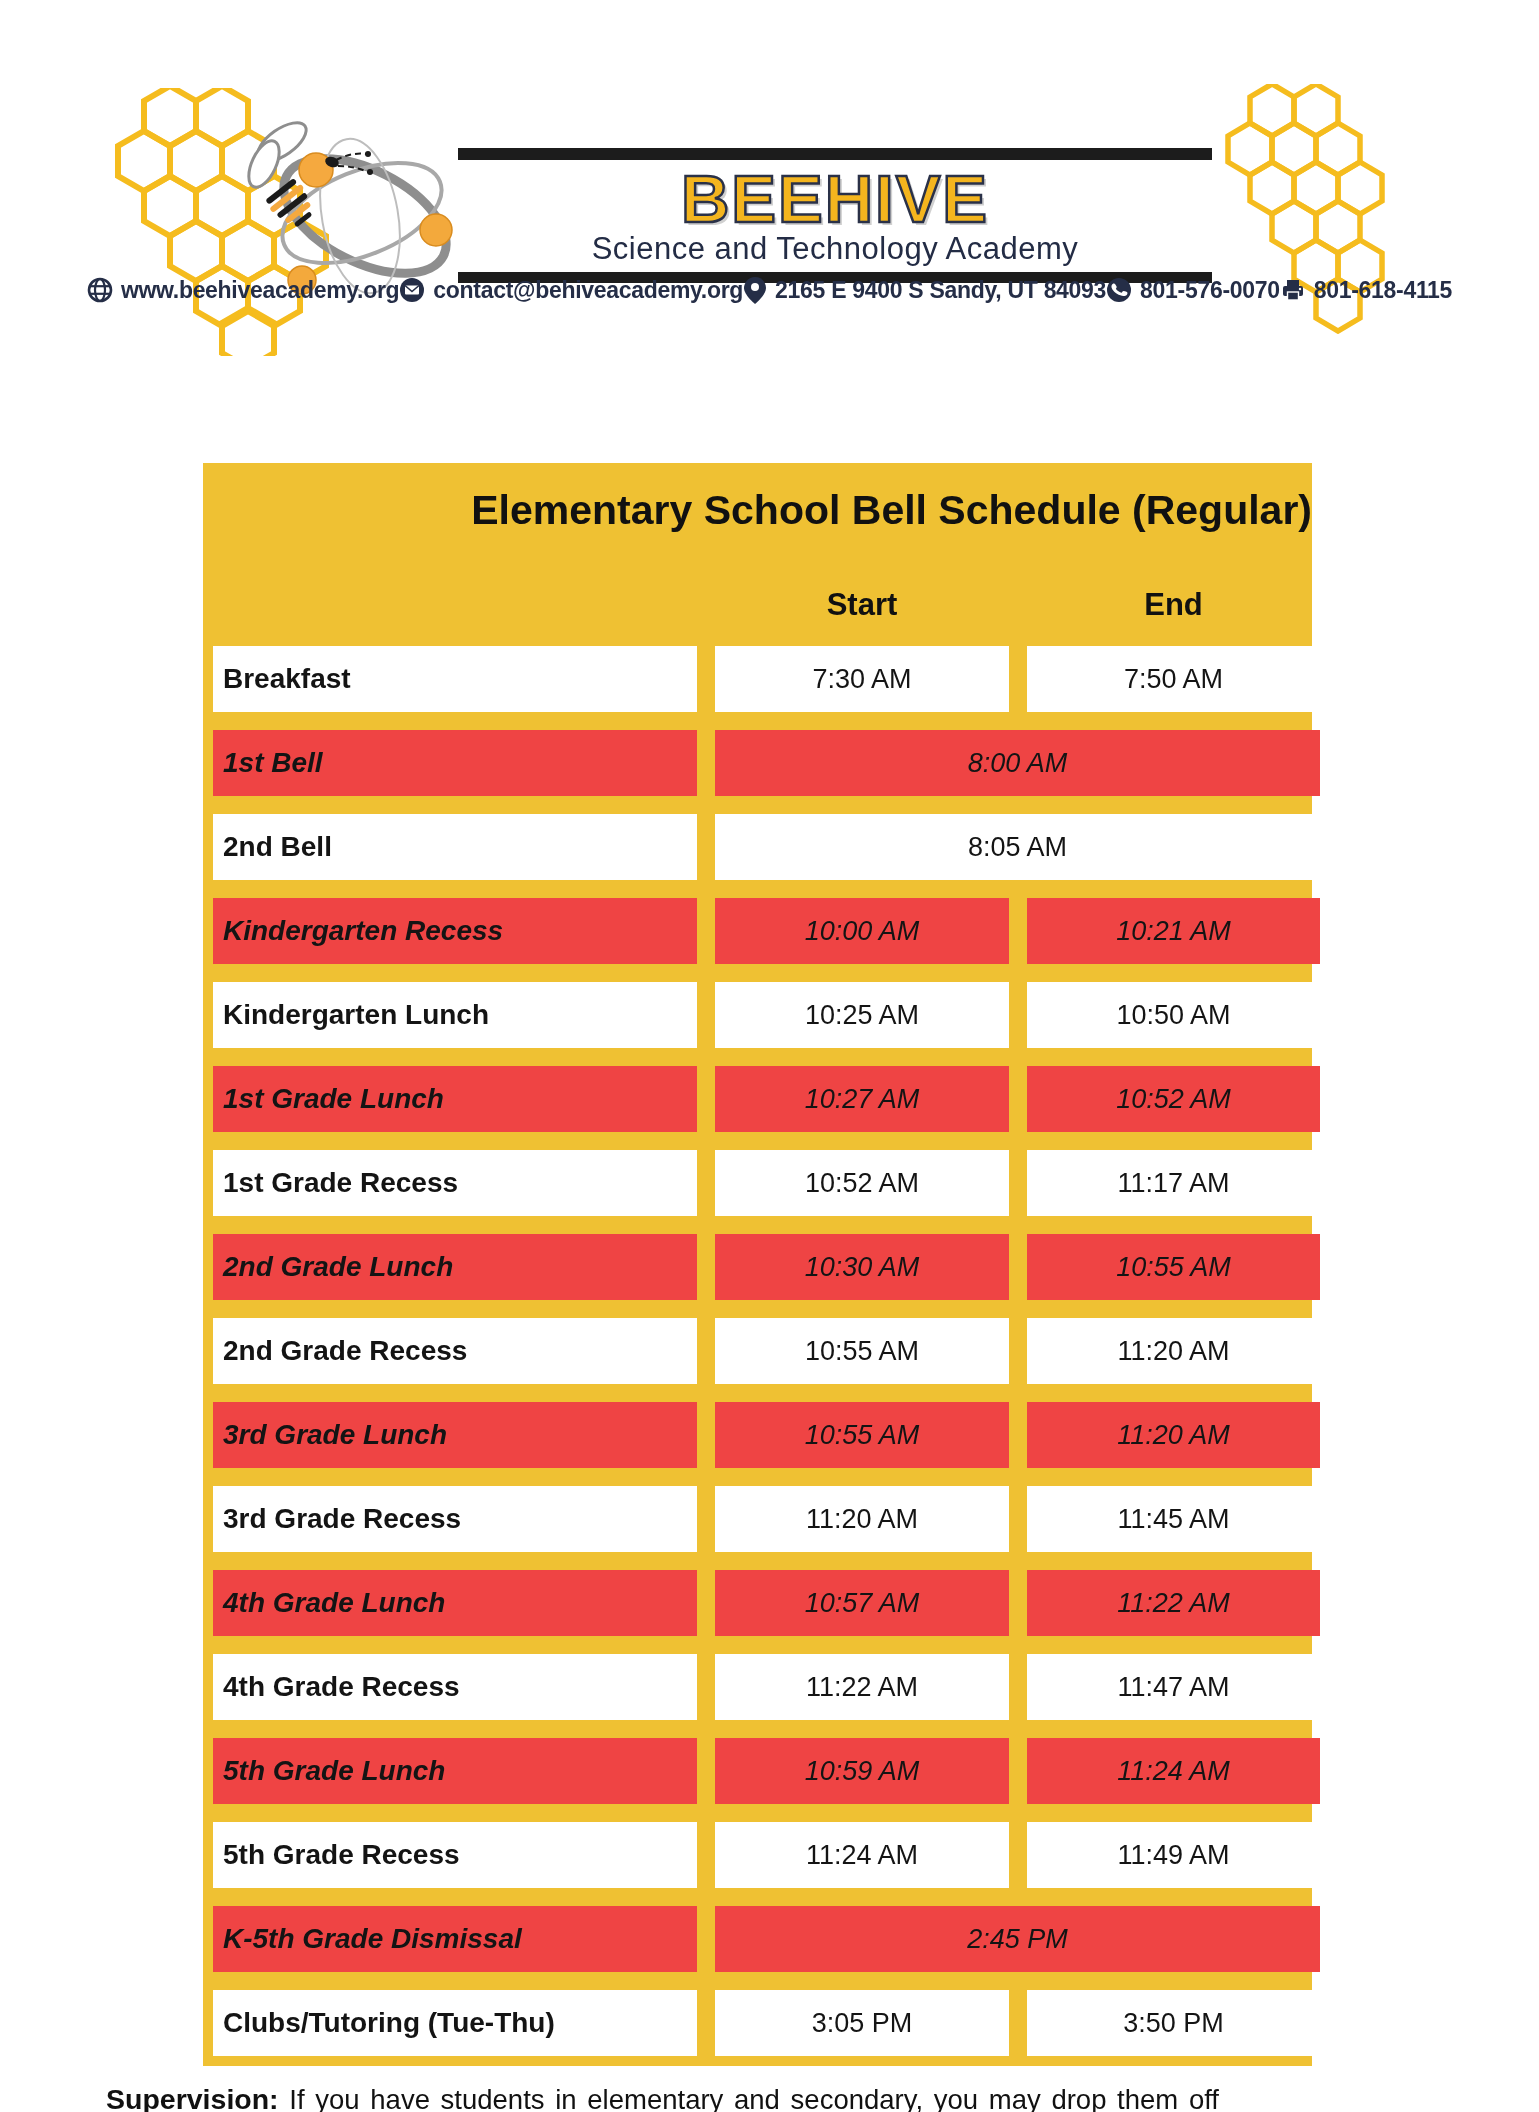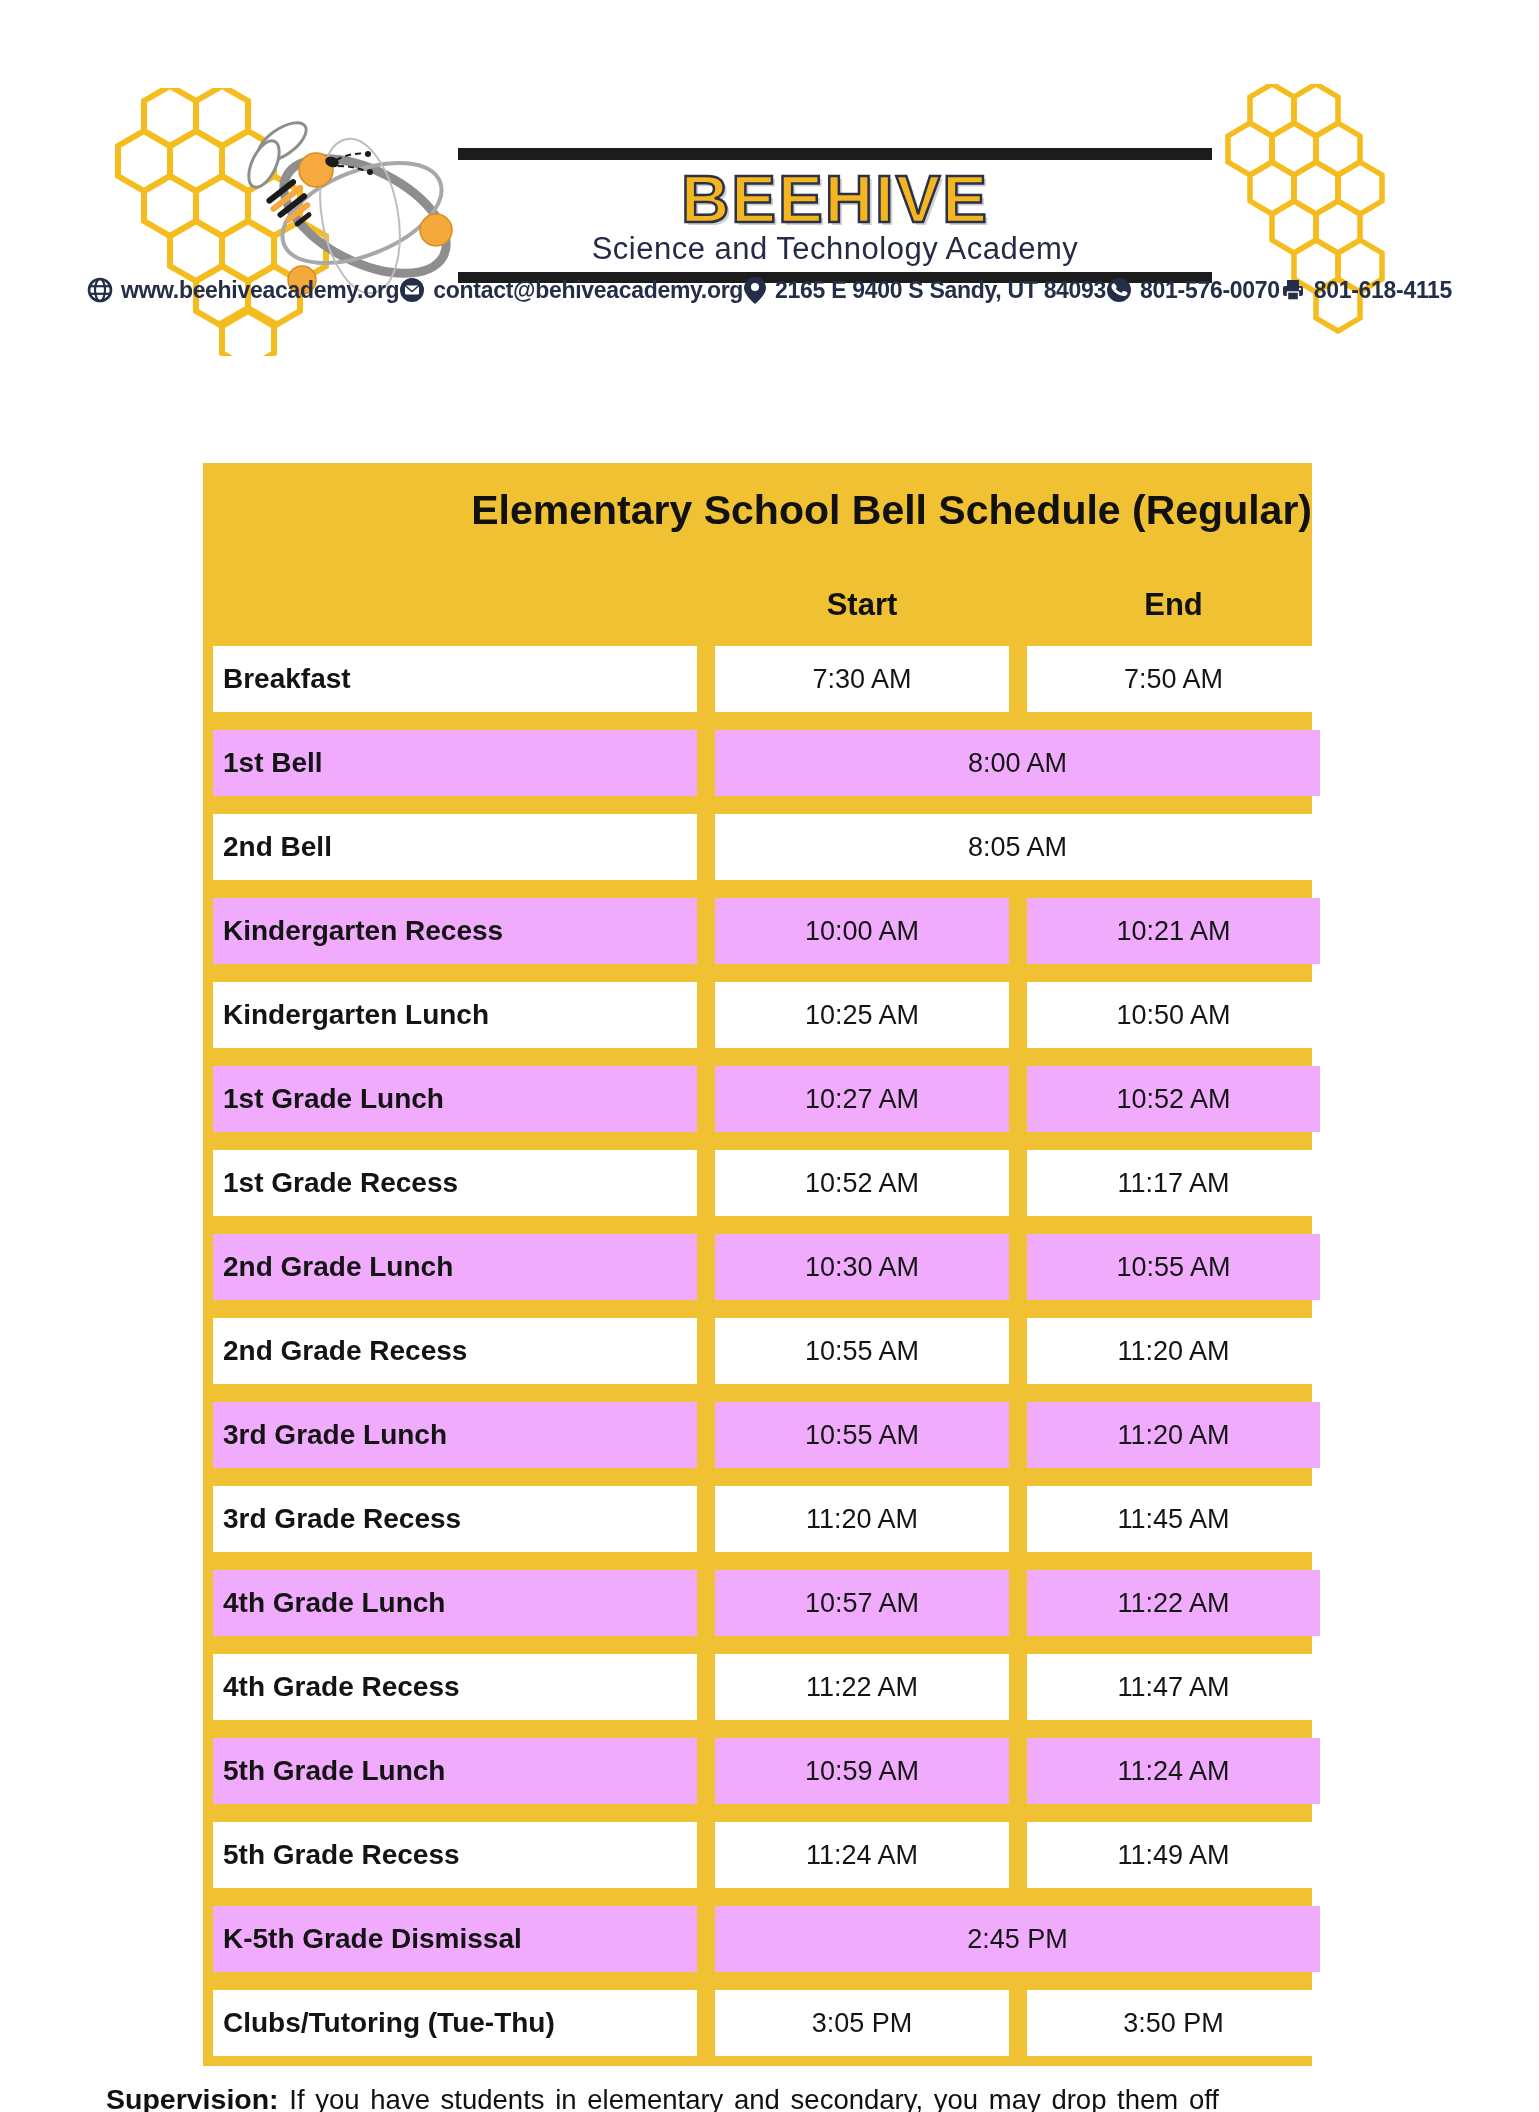--- a/index.html
+++ b/index.html
@@ -46,21 +46,21 @@
   .grid {
     display:grid; grid-template-columns:484px 294px 293px;
     gap:18px; padding:0 10px 10px;margin-top:36px;
   }
   .hdr { height:46px; display:flex; align-items:center; justify-content:center;
          font-size:31px; font-weight:bold; color:#111; }
   .cell { height:66px; background:#ffffff; display:flex; align-items:center;
           font-size:27px; color:#141414; }
   .cell.act { padding-left:10px; font-weight:bold; font-size:28px; }
   .cell.time { justify-content:center; }
-  .cell.alt { background:#f0abfc; }
+  .cell.alt { background:#ef4444;font-style:italic; }
   .cell.merged { grid-column:2 / 4; }
 
   
   .supervision {
     margin:14px 0 0 106px; width:1113px;
     font-size:27.5px; line-height:39px; text-align:justify; text-align-last:left; color:#111;
   }
   .supervision strong { font-size:28.5px; }
   .updated { margin:86px 0 8px 222px; font-size:23px; color:#000000; }
 </style>

